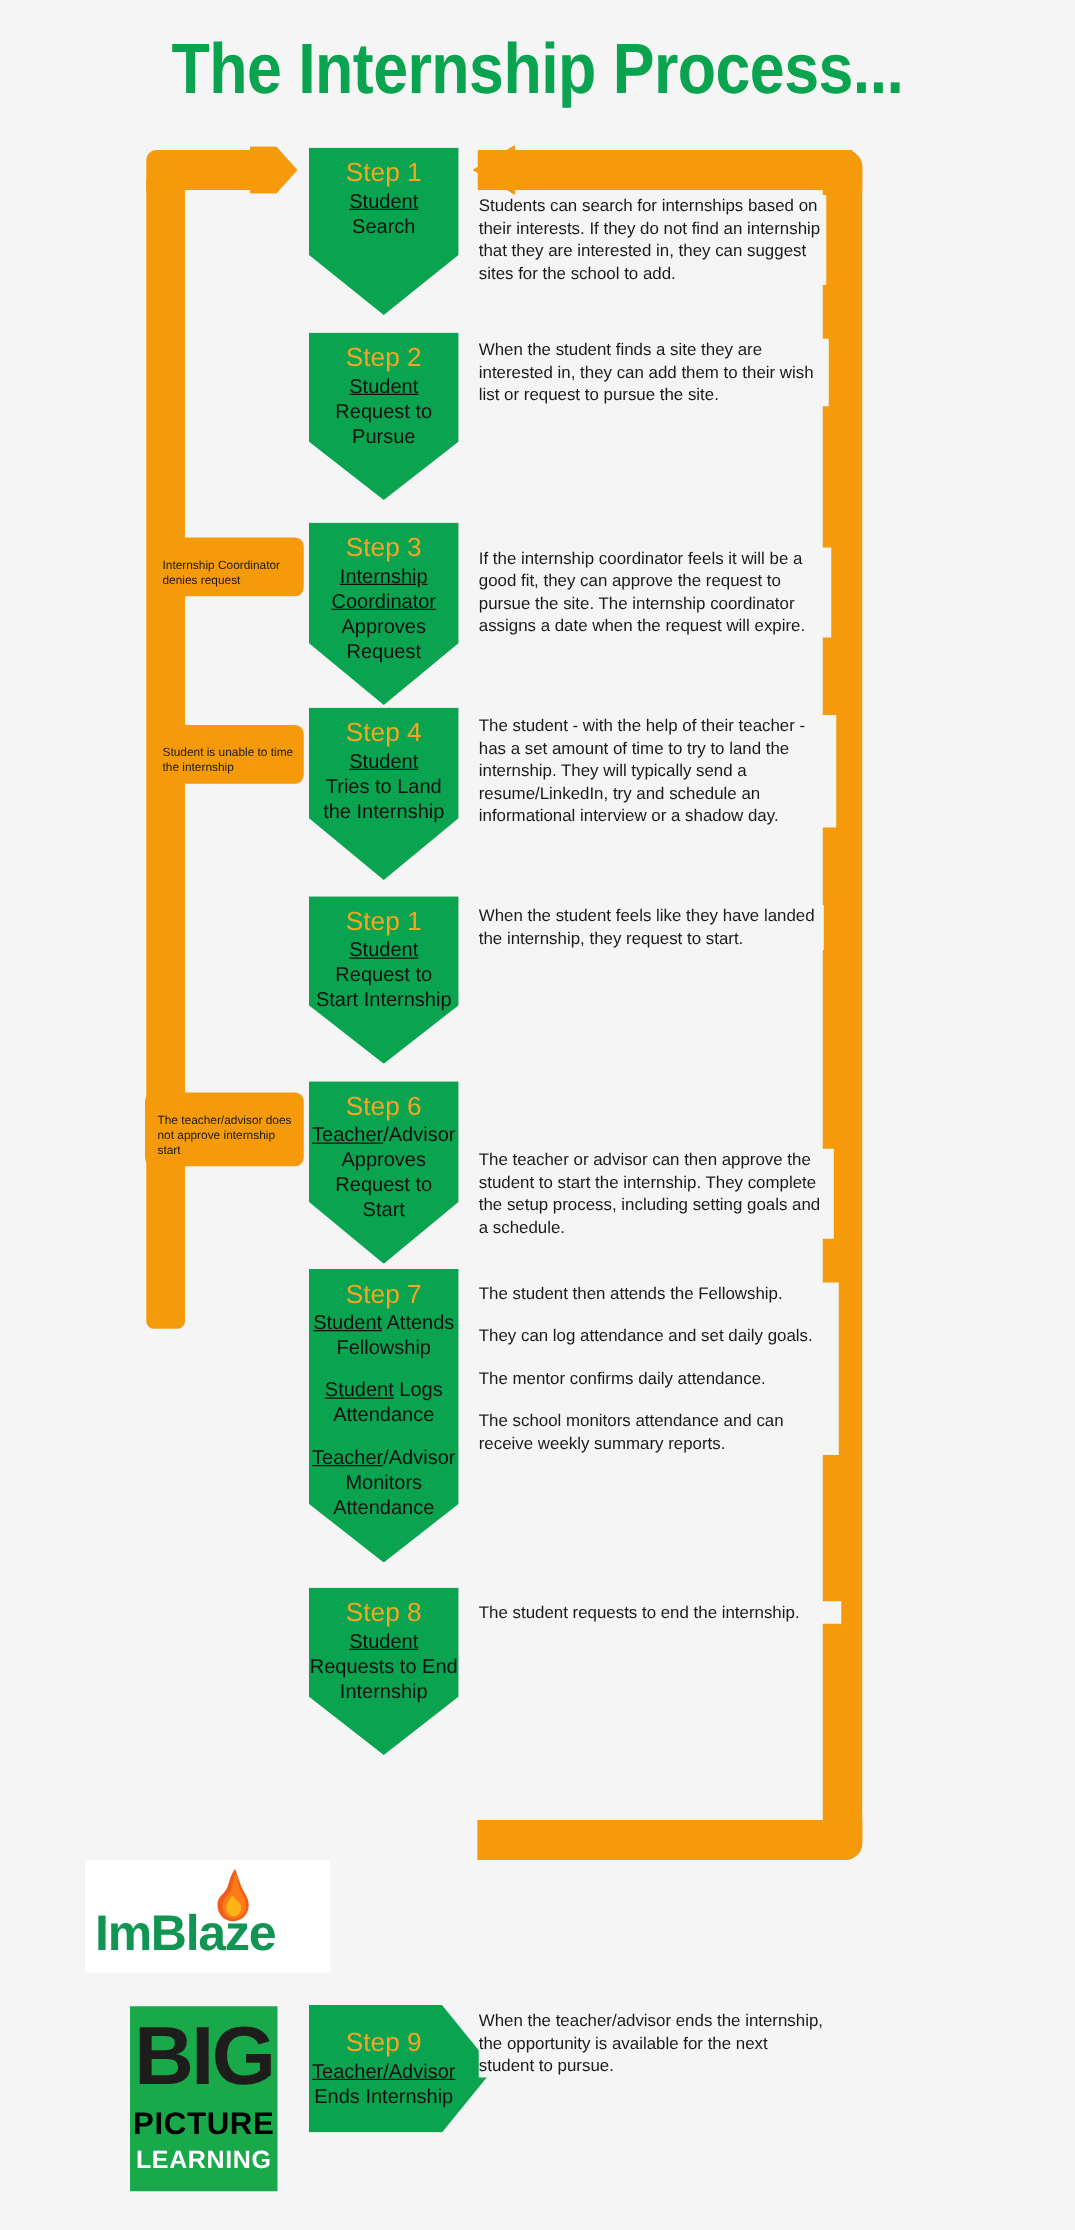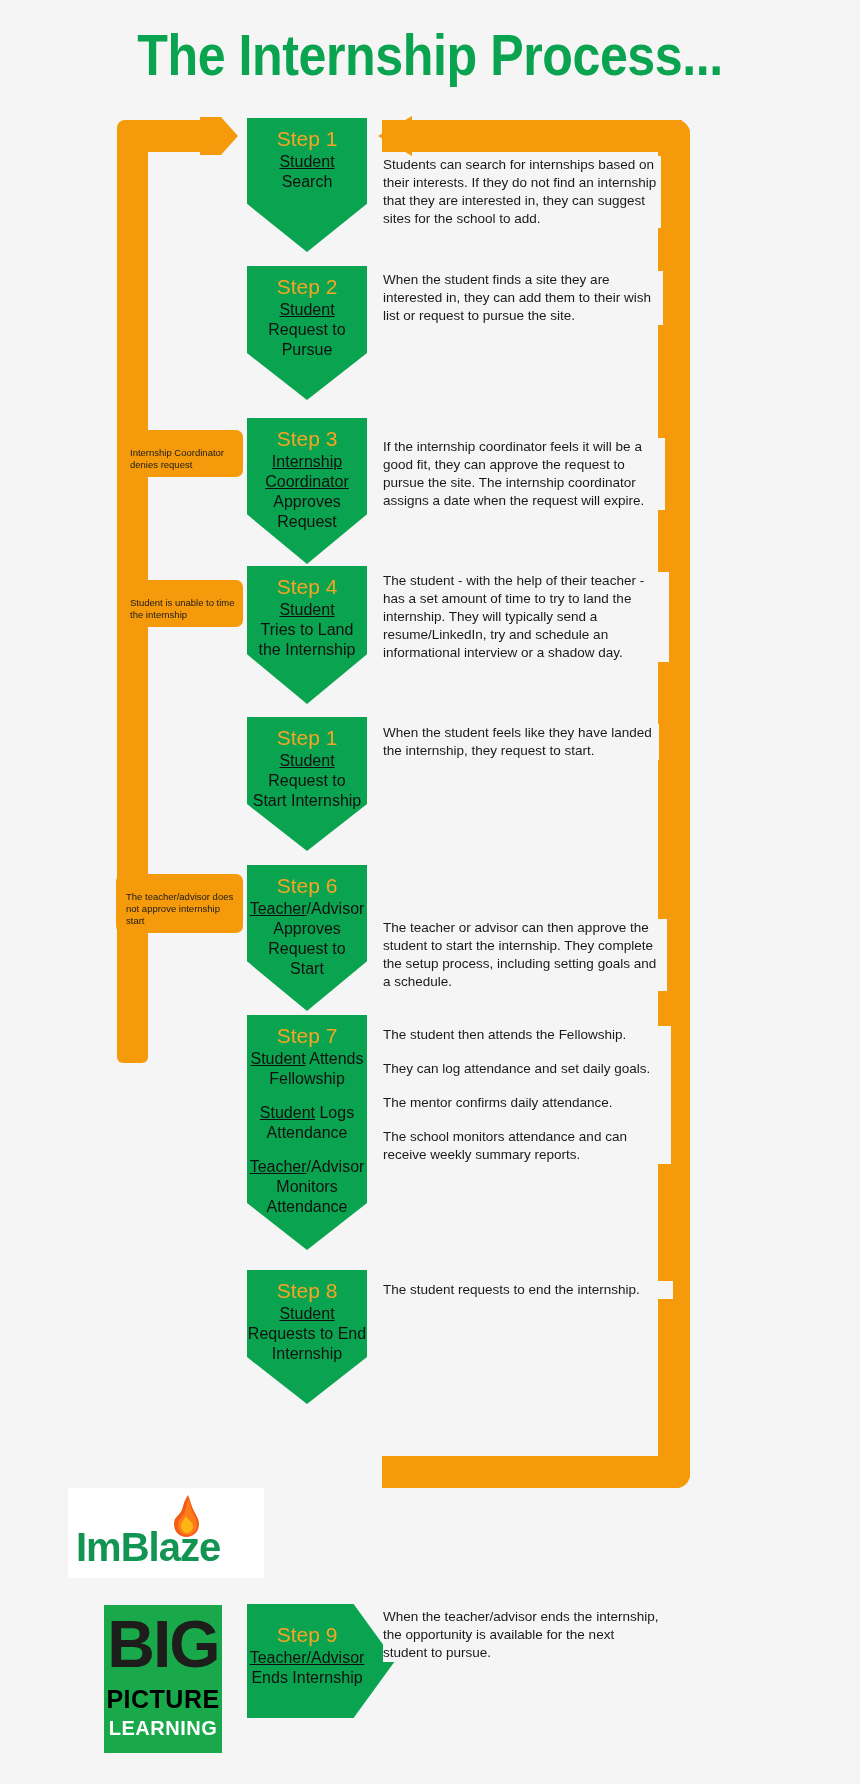--- a/index.html
+++ b/index.html
@@ -324,21 +324,21 @@
       <div class="step-num">Step 8</div>
       <div class="step-line"><span class="u">Student</span></div>
       <div class="step-line">Requests to End</div>
       <div class="step-line">Internship</div>
     </div>
   </div>
   <div class="desc" style="left:383px; top:1281px; width:290px;">
     <p>The student requests to end the internship.</p>
   </div>
 
-  <div class="step right" style="left:247px; top:1604px; width:148px; height:114px;">
+  <div class="step right" style="left:247px; top:1604px; width:148px; height:102px;">
     <div class="step-inner" style="width:120px; padding-top:18px;">
       <div class="step-num">Step 9</div>
       <div class="step-line"><span class="u">Teacher/Advisor</span></div>
       <div class="step-line">Ends Internship</div>
     </div>
   </div>
   <div class="desc" style="left:383px; top:1608px; width:276px;">
     <p>When the teacher/advisor ends the internship, the opportunity is available for the next student to pursue.</p>
   </div>
 

